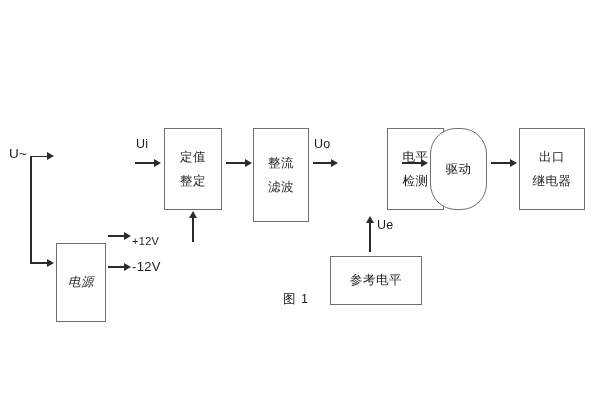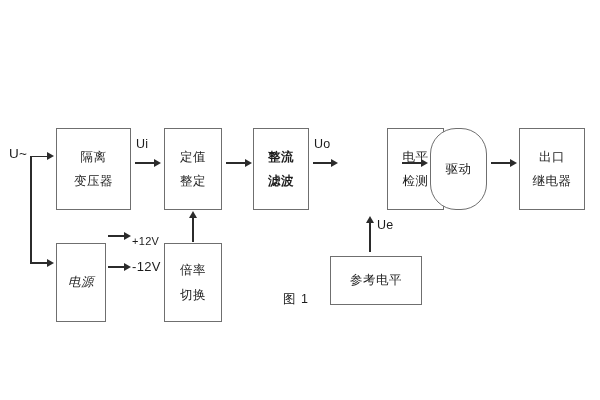--- a/index.html
+++ b/index.html
@@ -73,38 +73,34 @@
 
   <div class="hline" style="left:30px;top:155.5px;width:4px;"></div>
   <div class="vline" style="left:30px;top:155.5px;height:108px;"></div>
 
   <div class="hline" style="left:30px;top:155.5px;width:18px;"></div>
   <div class="arrow-r" style="left:47px;top:152px;"></div>
 
   <div class="hline" style="left:30px;top:262px;width:18px;"></div>
   <div class="arrow-r" style="left:47px;top:258.5px;"></div>
 
-  <div class="box" style="left:56px;top:128px;width:75px;height:82px;">
-    <span class="ln">隔离</span>
-    <span class="ln">变压器</span>
-  </div>
 
   <div class="lbl" style="left:136px;top:137px;">Ui</div>
   <div class="hline" style="left:135px;top:162px;width:21px;"></div>
   <div class="arrow-r" style="left:154px;top:158.5px;"></div>
 
   <div class="box" style="left:164px;top:128px;width:58px;height:82px;">
     <span class="ln">定值</span>
     <span class="ln">整定</span>
   </div>
 
   <div class="hline" style="left:226px;top:162px;width:21px;"></div>
   <div class="arrow-r" style="left:245px;top:158.5px;"></div>
 
-  <div class="box" style="left:253px;top:128px;width:56px;height:82px;font-weight:bold;">
+  <div class="box" style="left:253px;top:128px;width:56px;height:94px;">
     <span class="ln">整流</span>
     <span class="ln">滤波</span>
   </div>
 
   <div class="lbl" style="left:314px;top:137px;">Uo</div>
   <div class="hline" style="left:313px;top:162px;width:21px;"></div>
   <div class="arrow-r" style="left:331px;top:158.5px;"></div>
 
   <div class="box" style="left:343px;top:128px;width:57px;height:82px;margin-left:44px;">
     <span class="ln">电平</span>
@@ -131,24 +127,20 @@
   </div>
 
   <div class="hline" style="left:108px;top:235px;width:18px;"></div>
   <div class="arrow-r" style="left:124px;top:231.5px;"></div>
   <div class="lbl" style="left:132px;top:235px;font-size:11px;">+12V</div>
 
   <div class="hline" style="left:108px;top:266px;width:18px;"></div>
   <div class="arrow-r" style="left:124px;top:262.5px;"></div>
   <div class="lbl" style="left:132px;top:259px;font-size:13px;">-12V</div>
 
-  <div class="box" style="left:164px;top:243px;width:58px;height:79px;">
-    <span class="ln">倍率</span>
-    <span class="ln">切换</span>
-  </div>
 
   <div class="vline" style="left:192px;top:216px;height:26px;"></div>
   <div class="arrow-u" style="left:188.5px;top:211px;"></div>
 
   <div class="box" style="left:330px;top:256px;width:92px;height:49px;">
     <span class="ln">参考电平</span>
   </div>
 
   <div class="vline" style="left:369px;top:222px;height:30px;"></div>
   <div class="arrow-u" style="left:365.5px;top:216px;"></div>

